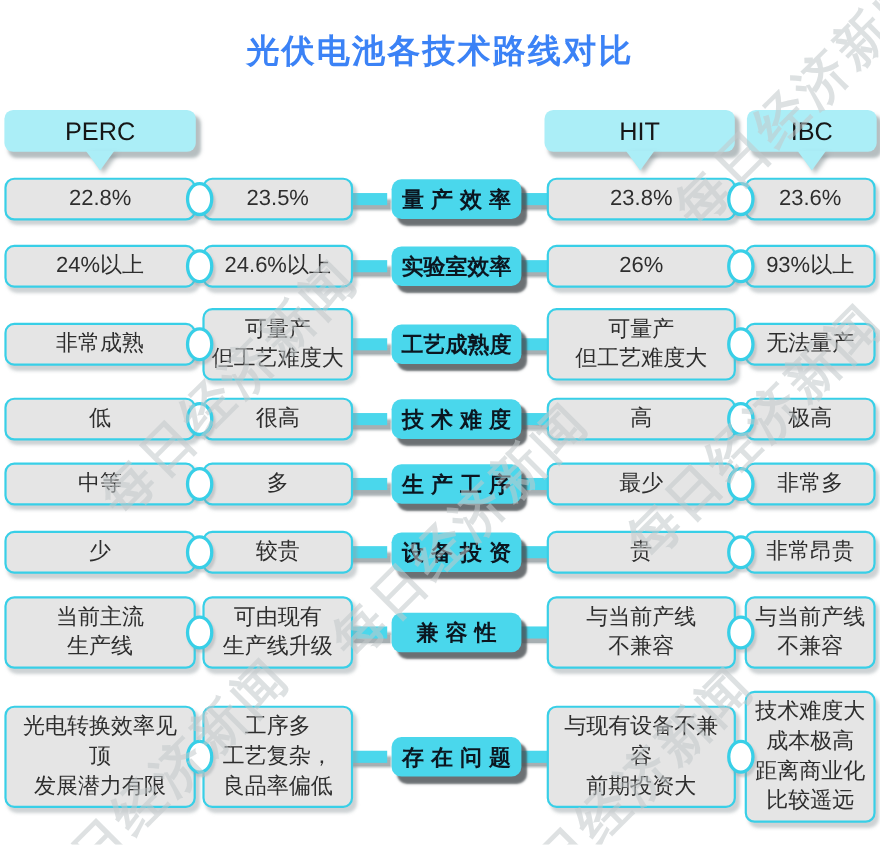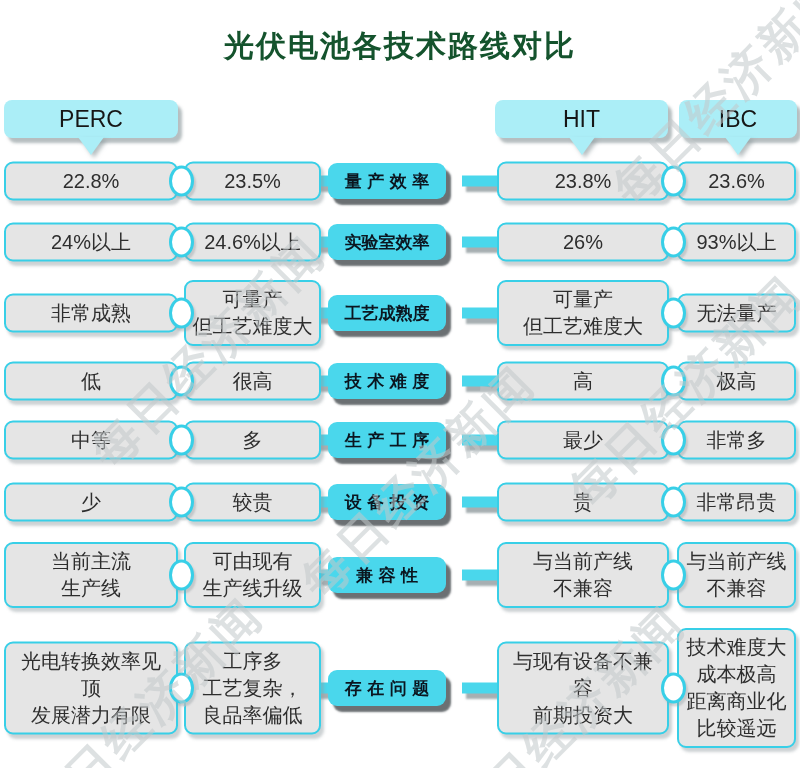--- a/index.html
+++ b/index.html
@@ -1,21 +1,21 @@
 <!DOCTYPE html>
 <html style="--accent: #4ad7ec; --bubble: #abeef7; --border: #38cfe7; --text_dark: #0b1620;"><head>
 <meta charset="utf-8">
 <style>
   html,body{margin:0;padding:0;background:#fff;}
   body{font-family:"Liberation Sans","DejaVu Sans",sans-serif;}
   .stage{position:relative;width:800px;height:768px;background:#fff;overflow:hidden;}
 
   
   .title{position:absolute;top:26px;left:0;width:100%;text-align:center;
-         font-size:30px;font-weight:800;color:#14532d;letter-spacing:2px;z-index:2;}
+         font-size:30px;font-weight:800;color:#3b82f6;letter-spacing:2px;z-index:2;}
 
   
   .bubble{position:absolute;top:100px;height:38px;background:var(--bubble,#abeef7);
           border-radius:8px;display:flex;align-items:center;justify-content:center;
           font-size:23px;color:#161616;box-shadow:4px 5px 3px rgba(110,125,130,.5);z-index:2;}
   .b1{left:4px;width:174px}
   .b2{left:188px;width:102px}
   .b3{left:495px;width:173px}
   .b4{left:679px;width:118px}
   .tail{position:absolute;bottom:-17px;left:50%;transform:translateX(-50%);
@@ -42,23 +42,23 @@
   .joint{width:25px;height:31px;background:#fff;border:3px solid var(--border,#38cfe7);
          border-radius:50%;box-shadow:2px 3px 2px rgba(145,155,160,.4);z-index:3;}
   .j1{left:169px}
   .j2{left:661px}
 
   .bar{height:11px;background:var(--accent,#4ad7ec);
        box-shadow:4px 5px 2px rgba(95,110,115,.55);z-index:0;}
   .bar-l{left:312px;width:40px}
   .bar-r{left:462px;width:39px}
 
-  .label-box{left:328px;width:118px;min-height:36px;background:var(--accent,#4ad7ec);
+  .label-box{left:356px;width:118px;min-height:36px;background:var(--accent,#4ad7ec);
              border-radius:9px;display:flex;align-items:center;justify-content:center;
-             font-weight:bold;font-size:17px;color:var(--text_dark,#0b1620);
+             font-weight:bold;font-size:20px;color:var(--text_dark,#0b1620);
              box-shadow:5px 6px 2px rgba(70,76,80,.8);z-index:3;}
   .label-box.spaced .ls{letter-spacing:.32em;margin-right:-.32em;}
 
   
   .wm{position:absolute;font-size:47px;font-weight:bold;color:#c3c9cb;opacity:.55;
       white-space:nowrap;transform:rotate(-45deg);transform-origin:0 0;
       letter-spacing:4px;z-index:6;pointer-events:none;}
   .wm1{left:600px;top:175px}
   .wm2{left:78px;top:438px}
   .wm3{left:556px;top:478px}

